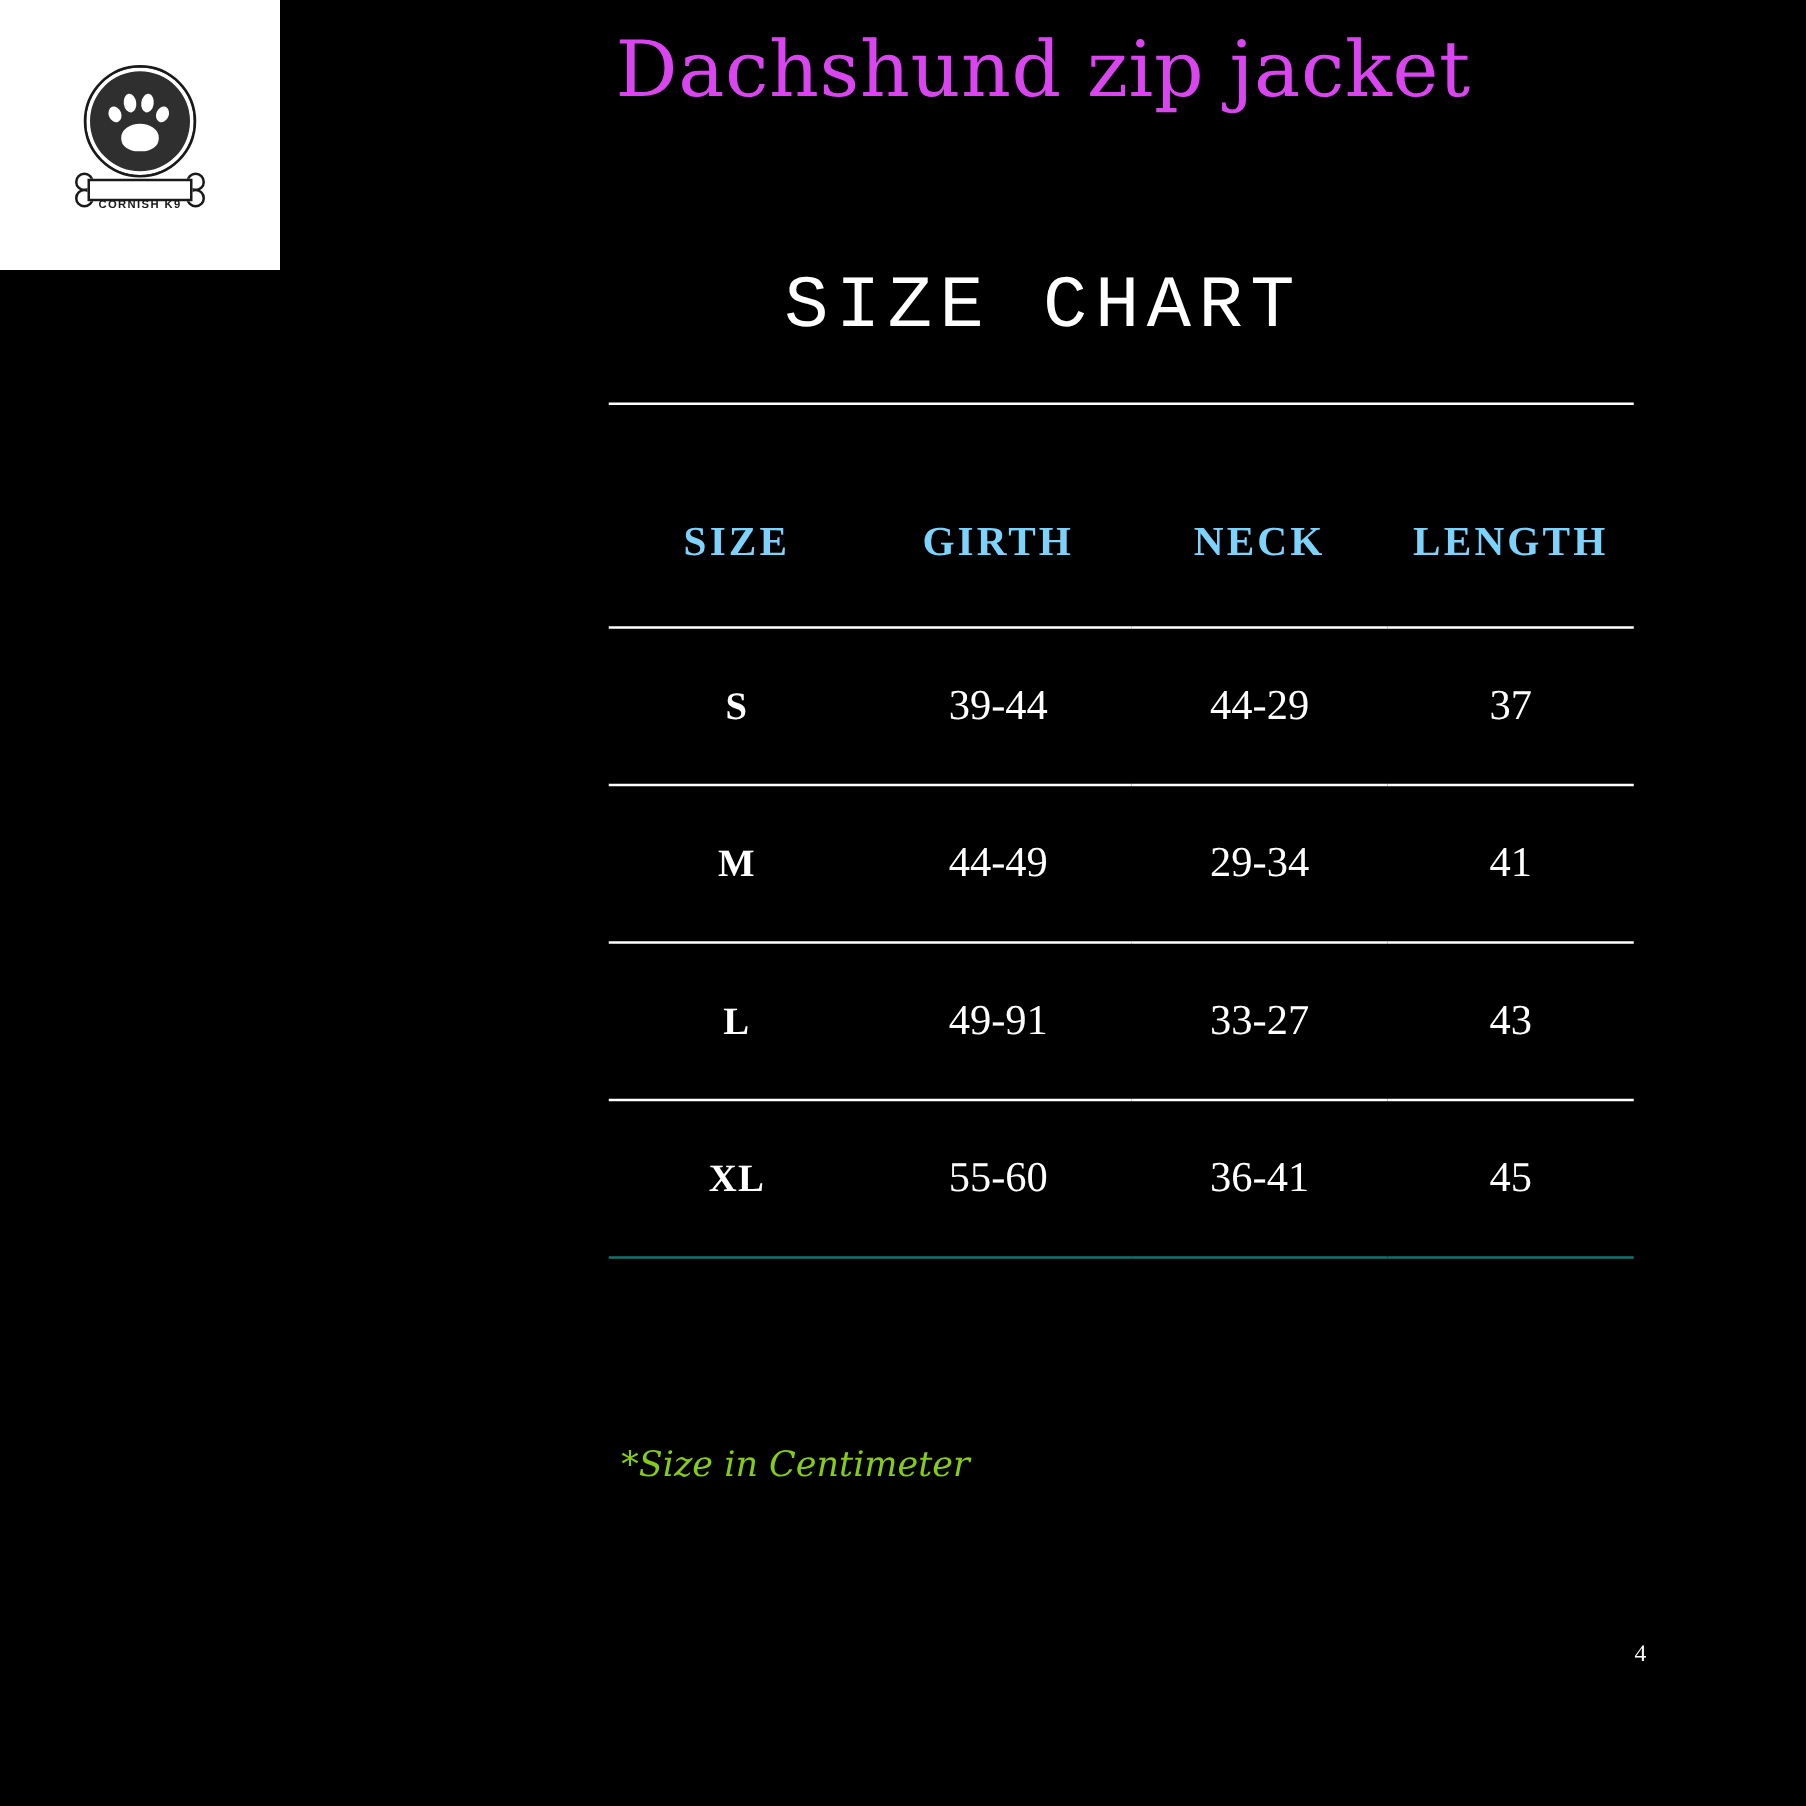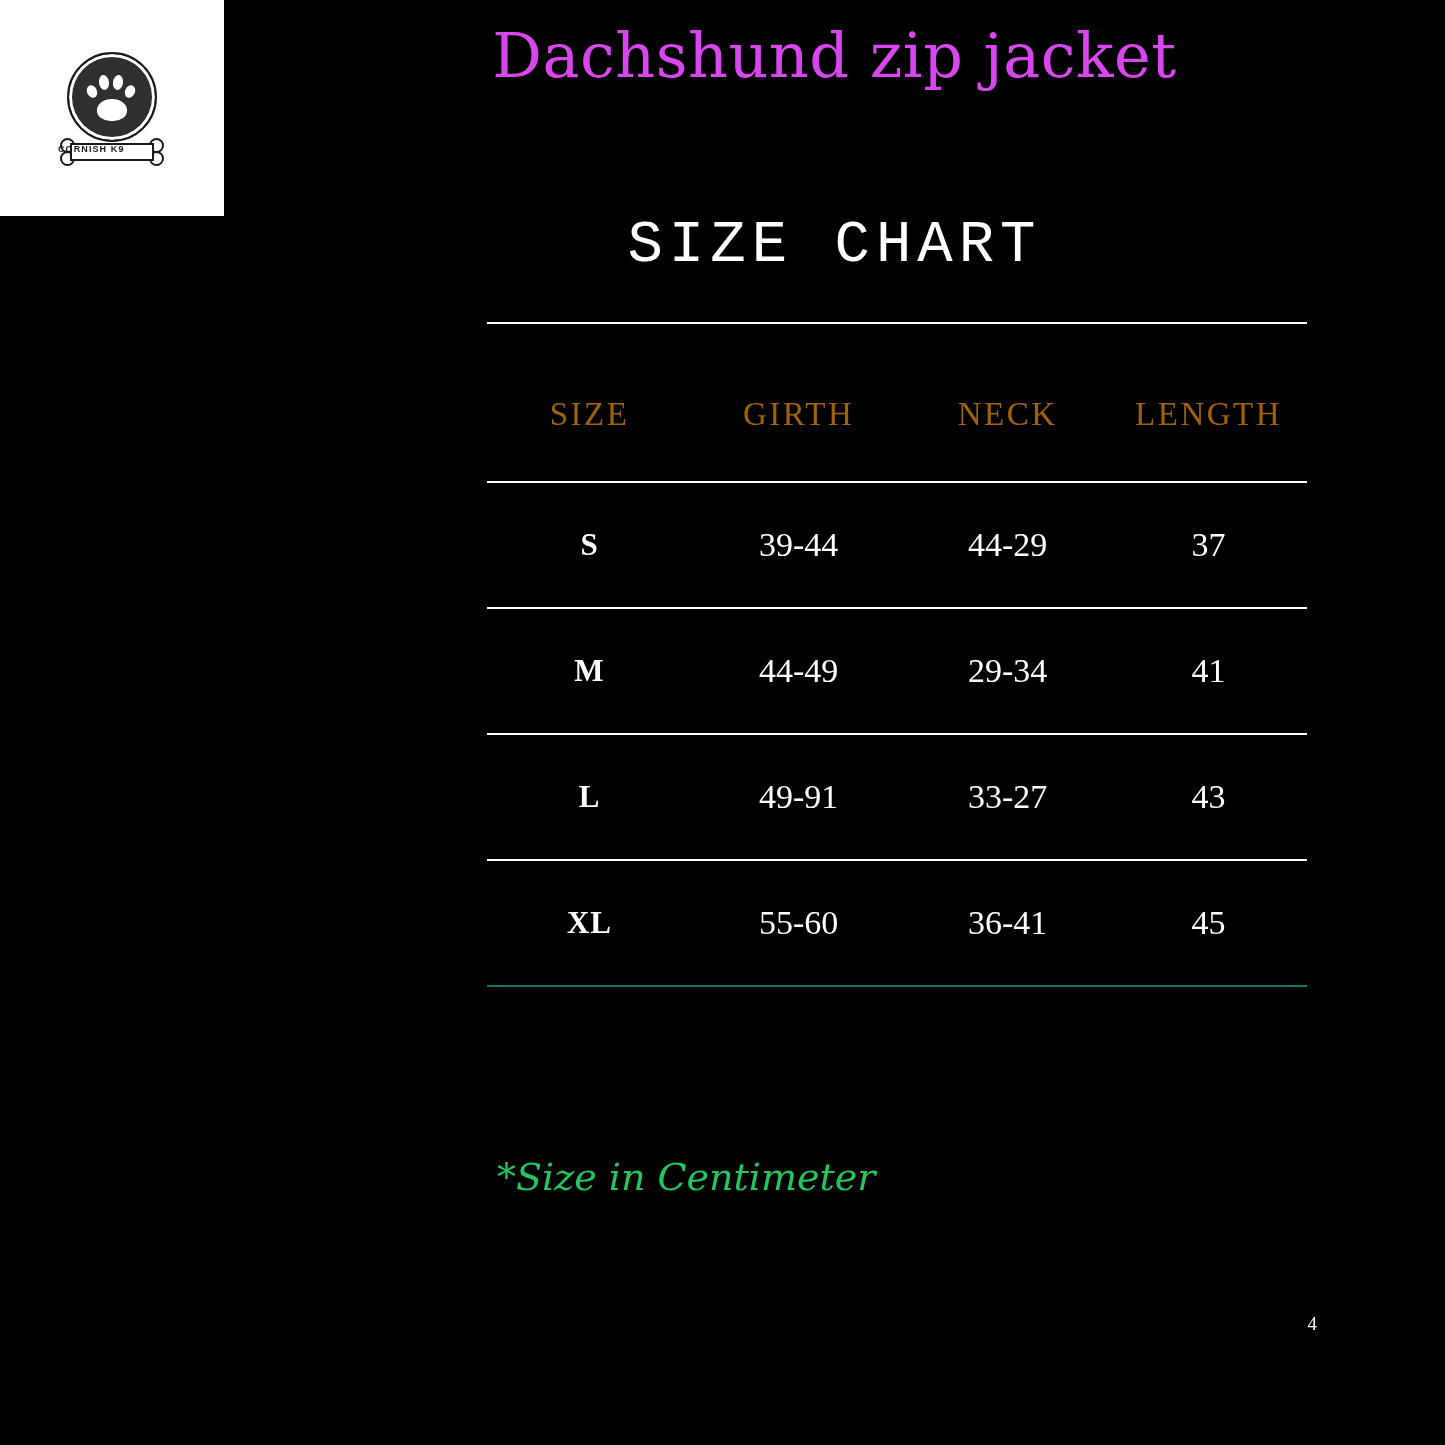--- a/index.html
+++ b/index.html
@@ -95,21 +95,22 @@
     border: 2px solid #1a1a1a;
     box-sizing: border-box;
   }
   .bl1 { left: 2px;  top: 3px; }
   .bl2 { left: 2px;  top: 16px; }
   .bl3 { right: 2px; top: 3px; }
   .bl4 { right: 2px; top: 16px; }
   .bone-text {
     position: absolute;
     left: 0; right: 0;
-    top: 9px;
+    top: 23px;
+    text-align: center;
     font-family: "Liberation Sans", sans-serif;
     font-size: 9px;
     letter-spacing: 1.1px;
     color: #1a1a1a;
     font-weight: 700;
   }
 
   
   .product-title {
     position: absolute;
@@ -154,26 +155,26 @@
     table-layout: fixed;
     margin-top: 0;
   }
   table.size-chart th,
   table.size-chart td {
     text-align: center;
     padding: 0;
   }
   table.size-chart thead th {
     font-family: "Liberation Serif", serif;
-    font-weight: 400;
+    font-weight: 700;
     font-size: 33px;
     letter-spacing: 2.5px;
-    padding-top: 72px;
+    padding-top: 92px;
     padding-bottom: 48px;
-    color: #a16207;
+    color: #7dd3fc;
   }
   table.size-chart tbody td {
     font-family: "Liberation Serif", serif;
     font-size: 34px;
     color: #ffffff;
     height: 124px;
     vertical-align: middle;
     border-top: 2px solid #ffffff;
   }
   table.size-chart tbody td.size-cell {
@@ -188,22 +189,22 @@
   col.c-girth  { width: 26%; }
   col.c-neck   { width: 25%; }
   col.c-length { width: 24%; }
 
   .footnote {
     position: absolute;
     left: 497px;
     top: 1155px;
     font-family: "DejaVu Serif", serif;
     font-style: italic;
-    font-size: 38px;
-    color: #22c55e;
+    font-size: 28px;
+    color: #84cc16;
   }
   .page-number {
     position: absolute;
     right: 128px;
     bottom: 110px;
     font-family: "Liberation Serif", serif;
     font-size: 19px;
     color: #ffffff;
   }
 </style>

